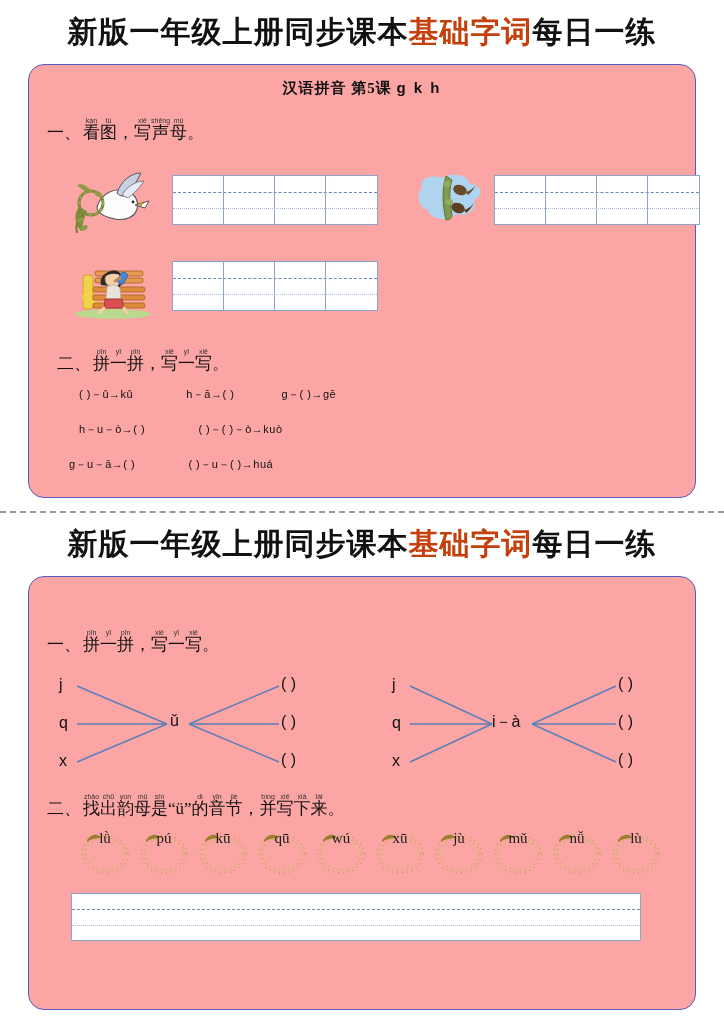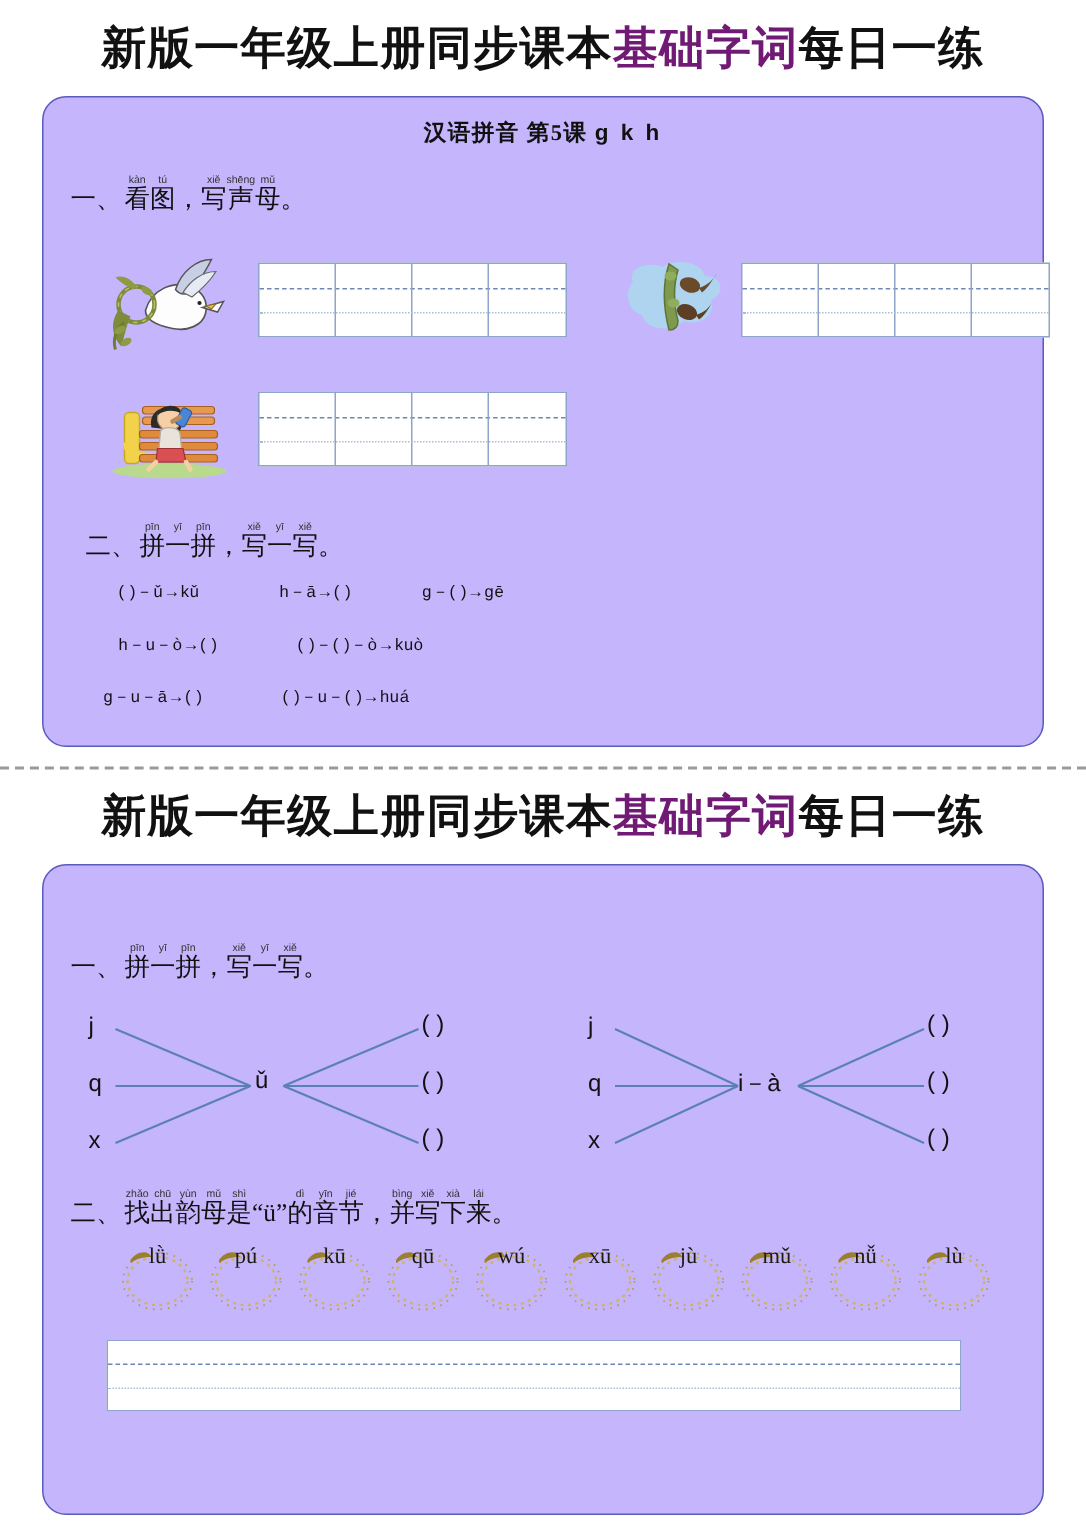--- a/index.html
+++ b/index.html
@@ -17,30 +17,30 @@
   .banner {
     text-align: center;
     font-family: "Liberation Serif", "DejaVu Serif", serif;
     font-weight: 700;
     font-size: 30px;
     letter-spacing: 1px;
     padding-top: 12px;
     padding-bottom: 6px;
     white-space: nowrap;
   }
-  .banner .hl { color: #701a75; }
+  .banner .hl { color: #c2410c; }
 
   
   .frame {
     position: absolute;
     left: 28px; right: 28px;
     top: 64px; bottom: 14px;
     border: 1.6px solid #5b5bbd;
     border-radius: 16px;
-    background: #c4b5fd;
+    background: #fca5a5;
   }
   .lesson-title {
     text-align: center;
     font-weight: 700;
     font-size: 15px;
     padding-top: 14px;
     letter-spacing: 1px;
   }
   .lesson-title .latin { font-family: "Liberation Sans", sans-serif; letter-spacing: 2px; }
 

